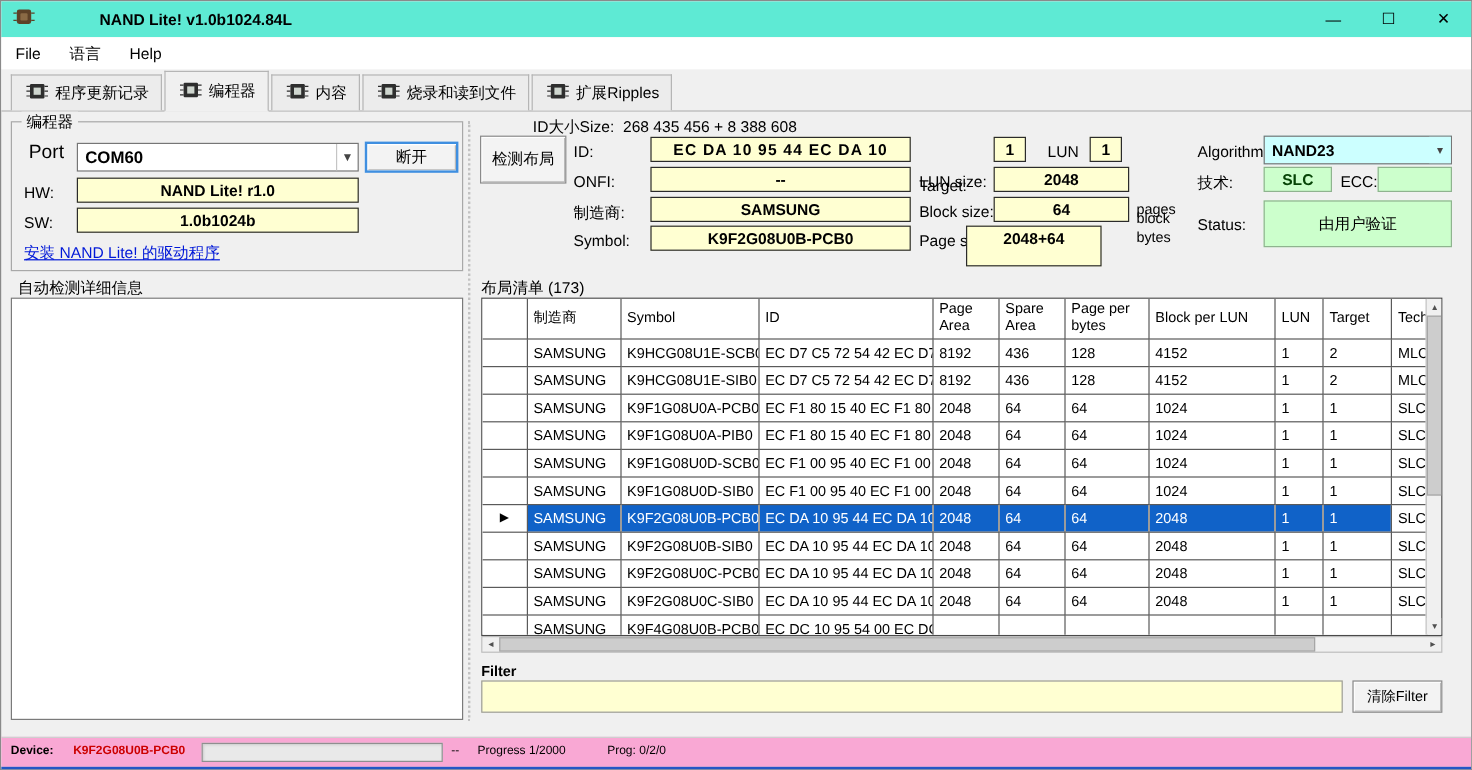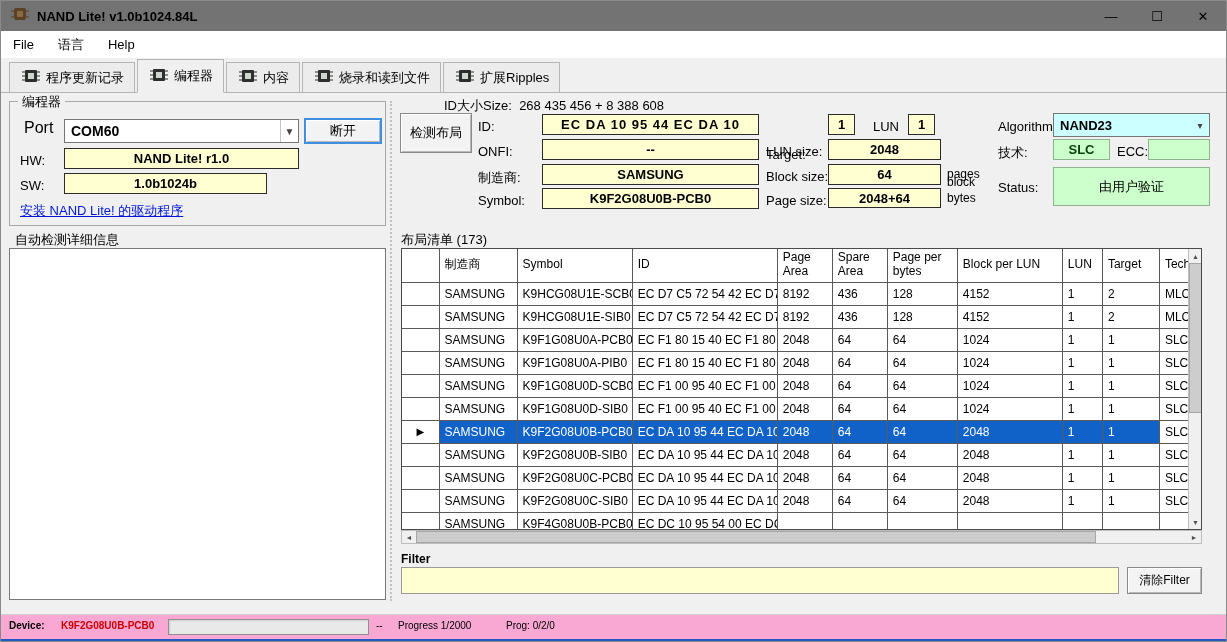--- a/index.html
+++ b/index.html
@@ -3,21 +3,21 @@
 <meta charset="utf-8">
 <style>
   :root{
     --sel:#1062c8; --yellow:#ffffd2; --green:#ccffcc; --cyan:#ccffff; --red:#cc0000;
   }
   *{box-sizing:border-box; margin:0; padding:0;}
   body{background:#fff; font-family:"Liberation Sans","DejaVu Sans",sans-serif; color:#000;}
   .window{position:relative; width:1227px; height:642px; background:#f0f0f0; border:1px solid #8a8a8a; overflow:hidden;}
 
   
-  .titlebar{position:absolute; left:0; top:0; width:100%; height:30px; background:#737373; display:flex; align-items:center;}
+  .titlebar{position:absolute; left:0; top:0; width:100%; height:30px; background:#5eead4; display:flex; align-items:center;gap:46px;}
   .titlebar .appicon{margin:0 8px 0 10px;}
   .titlebar .title{font-size:13px; font-weight:bold;}
   .wincontrols{margin-left:auto; display:flex; height:100%;}
   .wincontrols .wbtn{width:46px; height:100%; display:flex; align-items:center; justify-content:center; font-size:13px; cursor:default;}
 
   
   .menubar{position:absolute; left:0; top:30px; width:100%; height:27px; background:#fff; display:flex; align-items:center; font-size:13px;}
   .menubar .mitem{padding:4px 12px;}
 
   
@@ -185,21 +185,21 @@
     <span class="legend">编程器</span>
     <span class="lbl port-label" style="position: absolute; left: 14px; top: 17px;">Port</span>
     <div class="combo" style="left:54px; top:17px; width:235px; height:24px;">
       <span class="ctext">COM60</span>
       <span class="carrow">▼</span>
     </div>
     <div class="btn3d" style="left:294px; top:16px; width:78px; height:26px; border:2px solid #3f8fe0;">断开</div>
     <span class="lbl" style="left:10px; top:51px;">HW:</span>
     <div class="ybox" style="left:54px; top:46px; width:235px; height:21px;">NAND Lite! r1.0</div>
     <span class="lbl" style="left:10px; top:76px;">SW:</span>
-    <div class="ybox" style="left:54px; top:71px; width:203px; height:21px;">1.0b1024b</div>
+    <div class="ybox" style="left:54px; top:71px; width:235px; height:21px;">1.0b1024b</div>
     <span class="link" style="left:10px; top:100px;">安装 NAND Lite! 的驱动程序</span>
   </div>
 
   <span class="lbl detect-title">自动检测详细信息</span>
   <div class="detect-box"></div>
   <div class="splitter"></div>
 
   <span class="lbl" style="left:407px; top:96px;margin-left:36px;"><span>ID大小Size:</span>&nbsp;&nbsp;<span>268 435 456  +  8 388 608</span></span>
 
   <div class="btn3d" style="left:399px; top:112px; width:72px; height:40px;">检测布局</div>
@@ -220,21 +220,21 @@
 
   <span class="lbl" style="left:765px; top:143px;">LUN size:</span>
   <div class="ybox" style="left:827px; top:138px; width:113px; height:21px;">2048</div>
   <span class="lbl small" style="left:946px; top:141px;margin-top:33px;">block</span>
 
   <span class="lbl" style="left:765px; top:168px;">Block size::</span>
   <div class="ybox" style="left:827px; top:163px; width:113px; height:21px;">64</div>
   <span class="lbl small" style="left:946px; top:166px;">pages</span>
 
   <span class="lbl" style="left:765px; top:192px;">Page size:</span>
-  <div class="ybox" style="left:827px; top:187px; width:113px; height:20px;">2048+64</div>
+  <div class="ybox" style="left:804px; top:187px; width:113px; height:34px;">2048+64</div>
   <span class="lbl small" style="left:946px; top:190px;">bytes</span>
 
   <span class="lbl" style="left:997px; top:118px;">Algorithm</span>
   <div class="combo" style="left:1052px; top:112px; width:157px; height:24px; background:var(--cyan);">
     <span class="ctext" style="font-size:13px;">NAND23</span>
     <span class="carrow" style="border-left:none; background:var(--cyan);">▾</span>
   </div>
   <span class="lbl" style="left:997px; top:143px;">技术:</span>
   <div class="gbox" style="left:1052px; top:138px; width:57px; height:21px; color:#064406;">SLC</div>
   <span class="lbl" style="left:1116px; top:143px;">ECC:</span>

